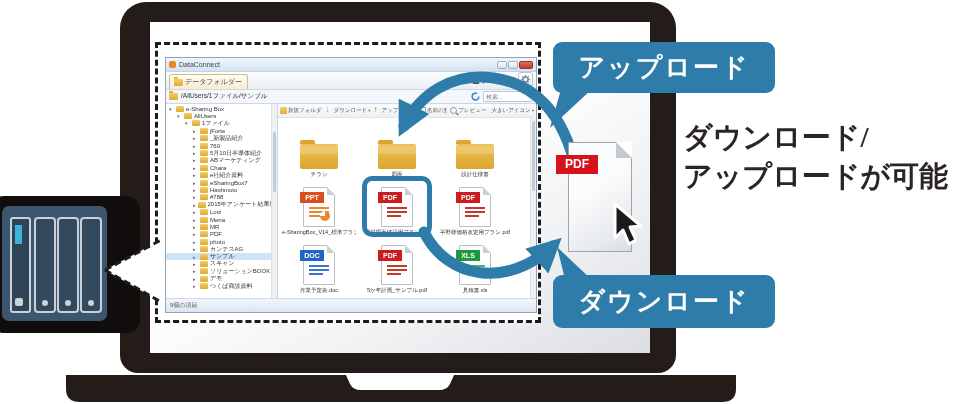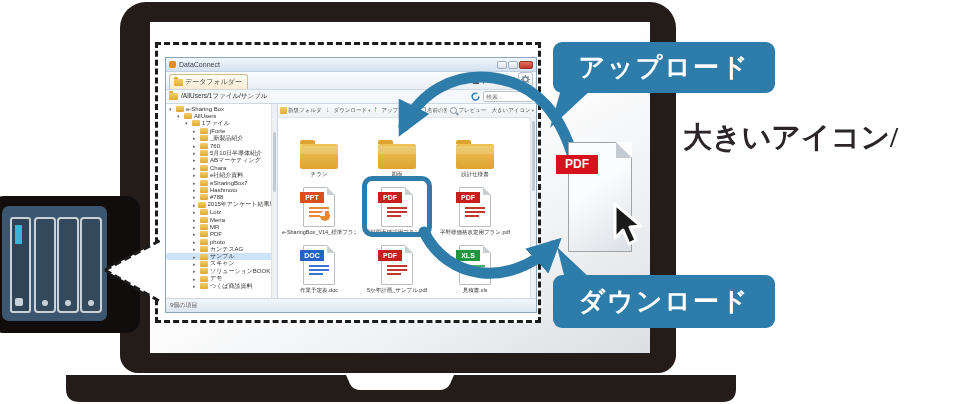--- a/index.html
+++ b/index.html
@@ -510,15 +510,16 @@
   </svg>
 
   <div class="bubble up">
     <span>アップロード</span>
   </div>
   <div class="bubble down">
     <span>ダウンロード</span>
   </div>
 
   <div class="caption">
-    <div>大きいアイコン/</div>
+    <div>ダウンロード/</div>
+    <div>アップロードが可能</div>
   </div>
 </div>
 
 </body></html>

